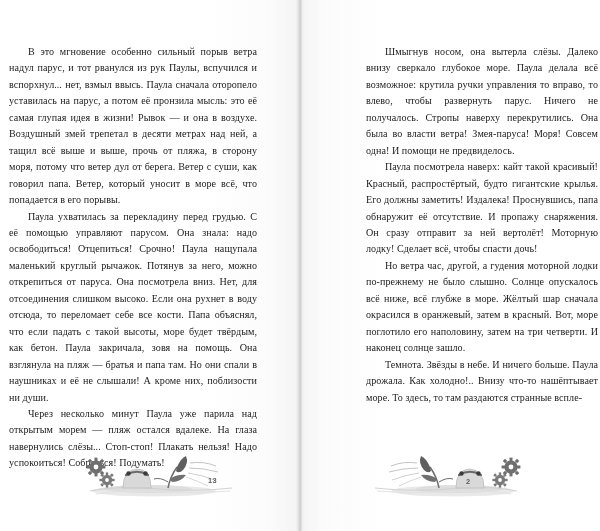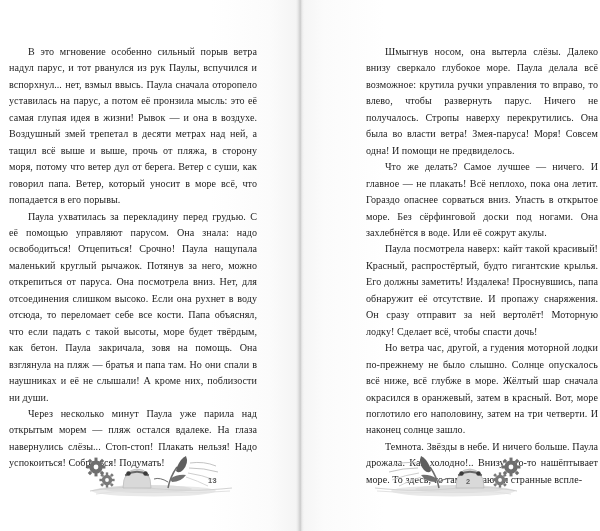--- a/index.html
+++ b/index.html
@@ -187,21 +187,20 @@
       </svg>
       <span class="folio folio-left">13</span>
     </div>
   </div>
 
   <div class="page page-right"></div>
 
   <div class="right-wrapper">
     <div class="text-column" style="left:58px;width:232px;">
       <p class="para">Шмыгнув носом, она вытерла слёзы. Далеко внизу сверкало глубокое море. Паула делала всё возможное: крутила ручки управления то вправо, то влево, чтобы развернуть парус. Ничего не получалось. Стропы наверху перекрутились. Она была во власти ветра! Змея-паруса! Моря! Совсем одна! И помощи не предвиделось.</p>
-      <p class="para">Что же делать? Самое лучшее — ничего. И главное — не плакать! Всё неплохо, пока она летит. Гораздо опаснее сорваться вниз. Упасть в открытое море. Без сёрфинговой доски под ногами. Она захлебнётся в воде. Или её сожрут акулы.</p>
       <p class="para">Паула посмотрела наверх: кайт такой красивый! Красный, распростёртый, будто гигантские крылья. Его должны заметить! Издалека! Проснувшись, папа обнаружит её отсутствие. И пропажу снаряжения. Он сразу отправит за ней вертолёт! Моторную лодку! Сделает всё, чтобы спасти дочь!</p>
       <p class="para">Но ветра час, другой, а гудения моторной лодки по-прежнему не было слышно. Солнце опускалось всё ниже, всё глубже в море. Жёлтый шар сначала окрасился в оранжевый, затем в красный. Вот, море поглотило его наполовину, затем на три четверти. И наконец солнце зашло.</p>
       <p class="para">Темнота. Звёзды в небе. И ничего больше. Паула дрожала. Как холодно!.. Внизу что-то нашёптывает море. То здесь, то там раздаются странные вспле-</p>
     </div>
 
     <div class="ornament" style="left:57px;bottom:32px;">
       <svg class="orn-svg flip" width="160" height="44" viewBox="0 0 160 44">
         <ellipse cx="72" cy="36" rx="62" ry="5.5" fill="#e9e9e9"></ellipse>
         <ellipse cx="66" cy="34" rx="44" ry="4" fill="#dedede"></ellipse>
         <path d="M8 36 Q40 30 78 34 Q110 37 150 33" stroke="#d2d2d2" stroke-width="1.1" fill="none"></path>

